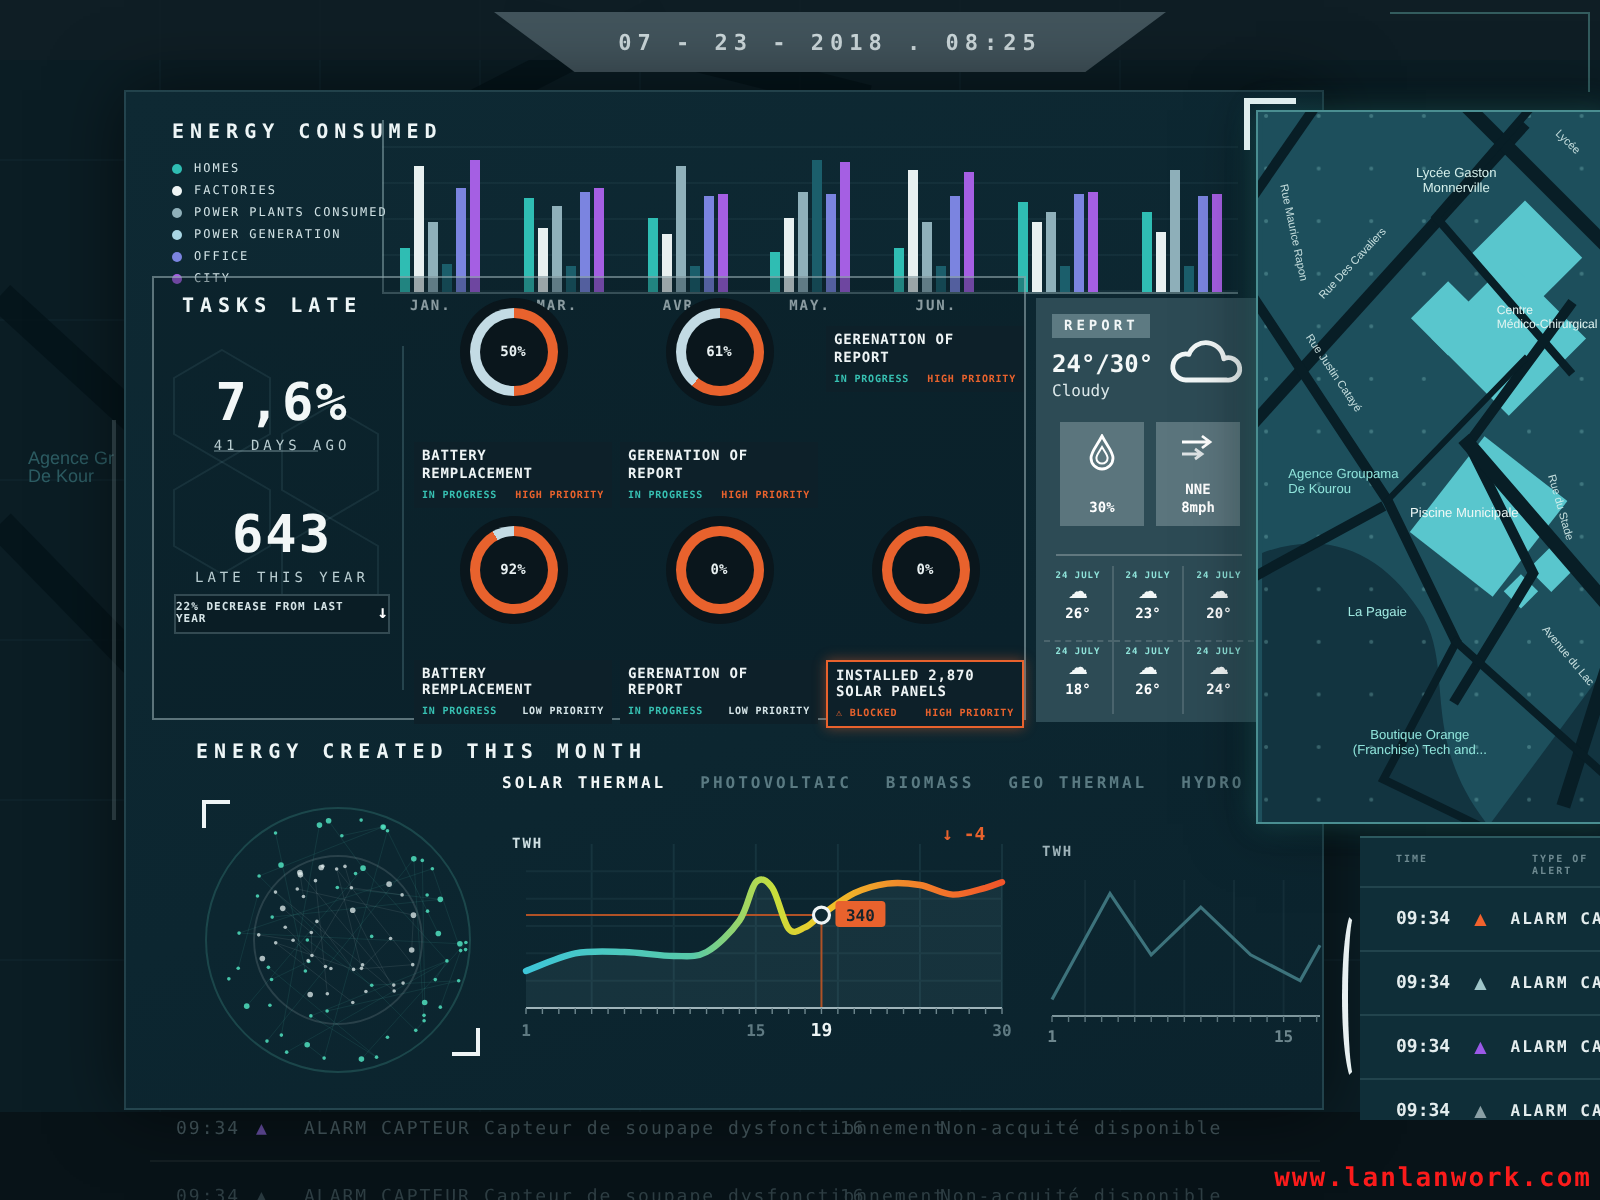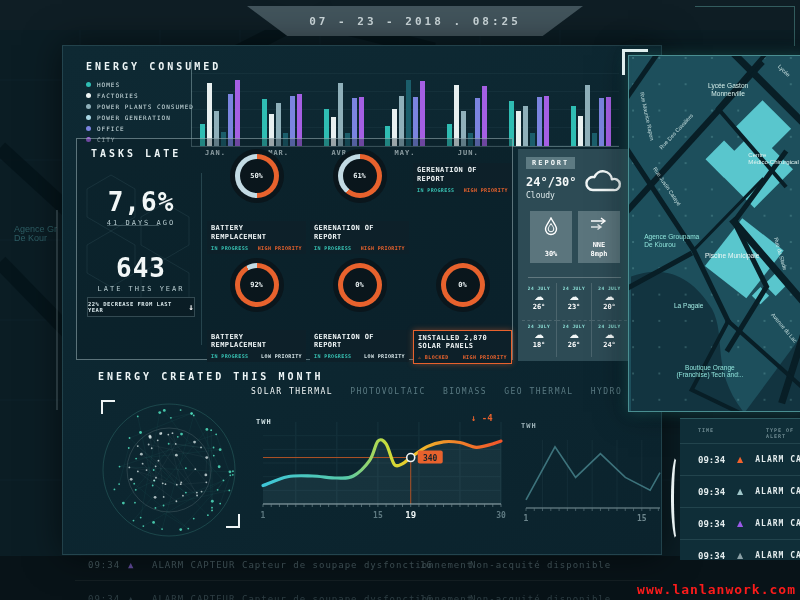--- a/index.html
+++ b/index.html
@@ -97,21 +97,21 @@
   .fc-icon{font-size:10px;color:#f2f7f7;line-height:1.2;font-family:"DejaVu Sans",sans-serif;}
   .fc-temp{font-size:7px;color:#fff;font-weight:bold;}
 
   
   #ec-title{left:35px;top:325px;}
   #sphere-box{left:30px;top:352px;width:152px;height:150px;}
   .bracket{width:14px;height:14px;}
   #br-tl{left:38px;top:354px;border-left:2px solid #eef4f5;border-top:2px solid #eef4f5;}
   #br-br{left:163px;top:468px;border-right:2px solid #eef4f5;border-bottom:2px solid #eef4f5;}
   #tabs{left:188px;top:341px;display:flex;gap:17px;align-items:center;}
-  .tab{font-size:8px;font-weight:normal;letter-spacing:1.5px;color:#5a7a82;cursor:pointer;}
+  .tab{font-size:8px;font-weight:bold;letter-spacing:1.5px;color:#5a7a82;cursor:pointer;}
   .tab.active{color:#f2f7f7;}
   #main-chart{left:190px;top:368px;width:256px;height:120px;}
   #mc-ylabel{left:193px;top:372px;font-size:7px;font-weight:bold;color:#cfe0e3;letter-spacing:1px;}
   #mc-delta{left:408px;top:367px;font-size:9px;font-weight:bold;color:#e8622d;}
   #sub-chart{left:455px;top:368px;width:146px;height:120px;}
   #sc-ylabel{left:458px;top:376px;font-size:7px;font-weight:bold;color:#9fb4ba;letter-spacing:1px;}
 
   
   #map-frame{left:628px;top:55px;width:178px;height:357px;z-index:3;
              border:1px solid rgba(130,220,210,.45);

